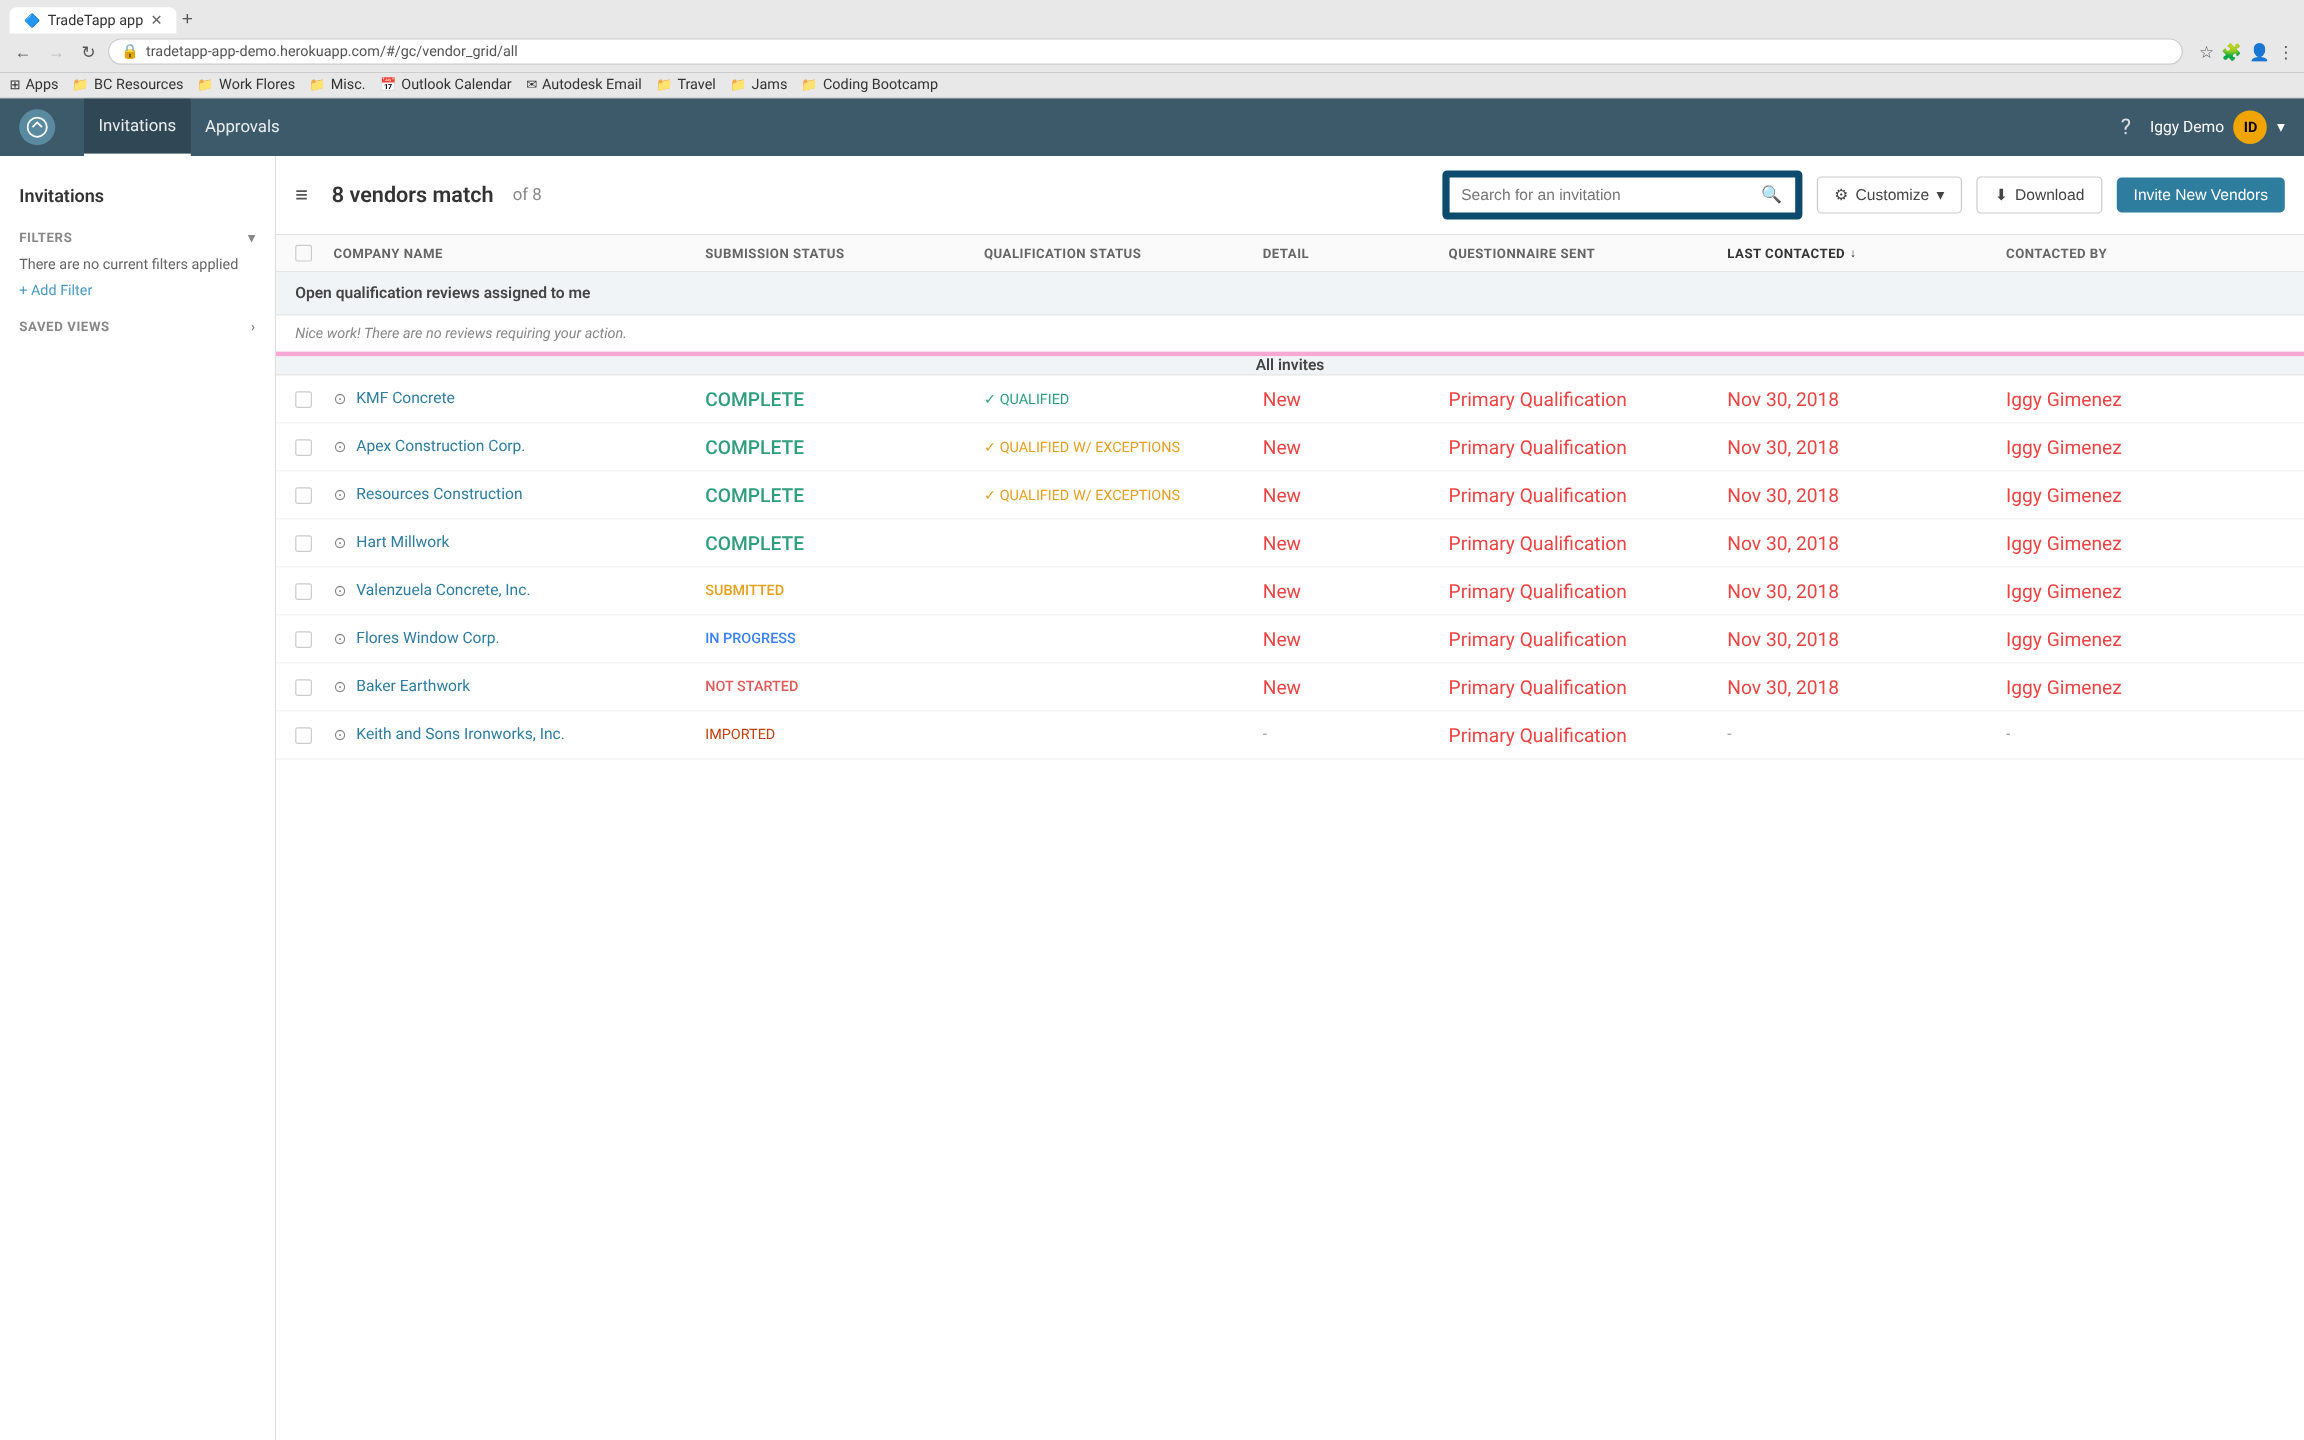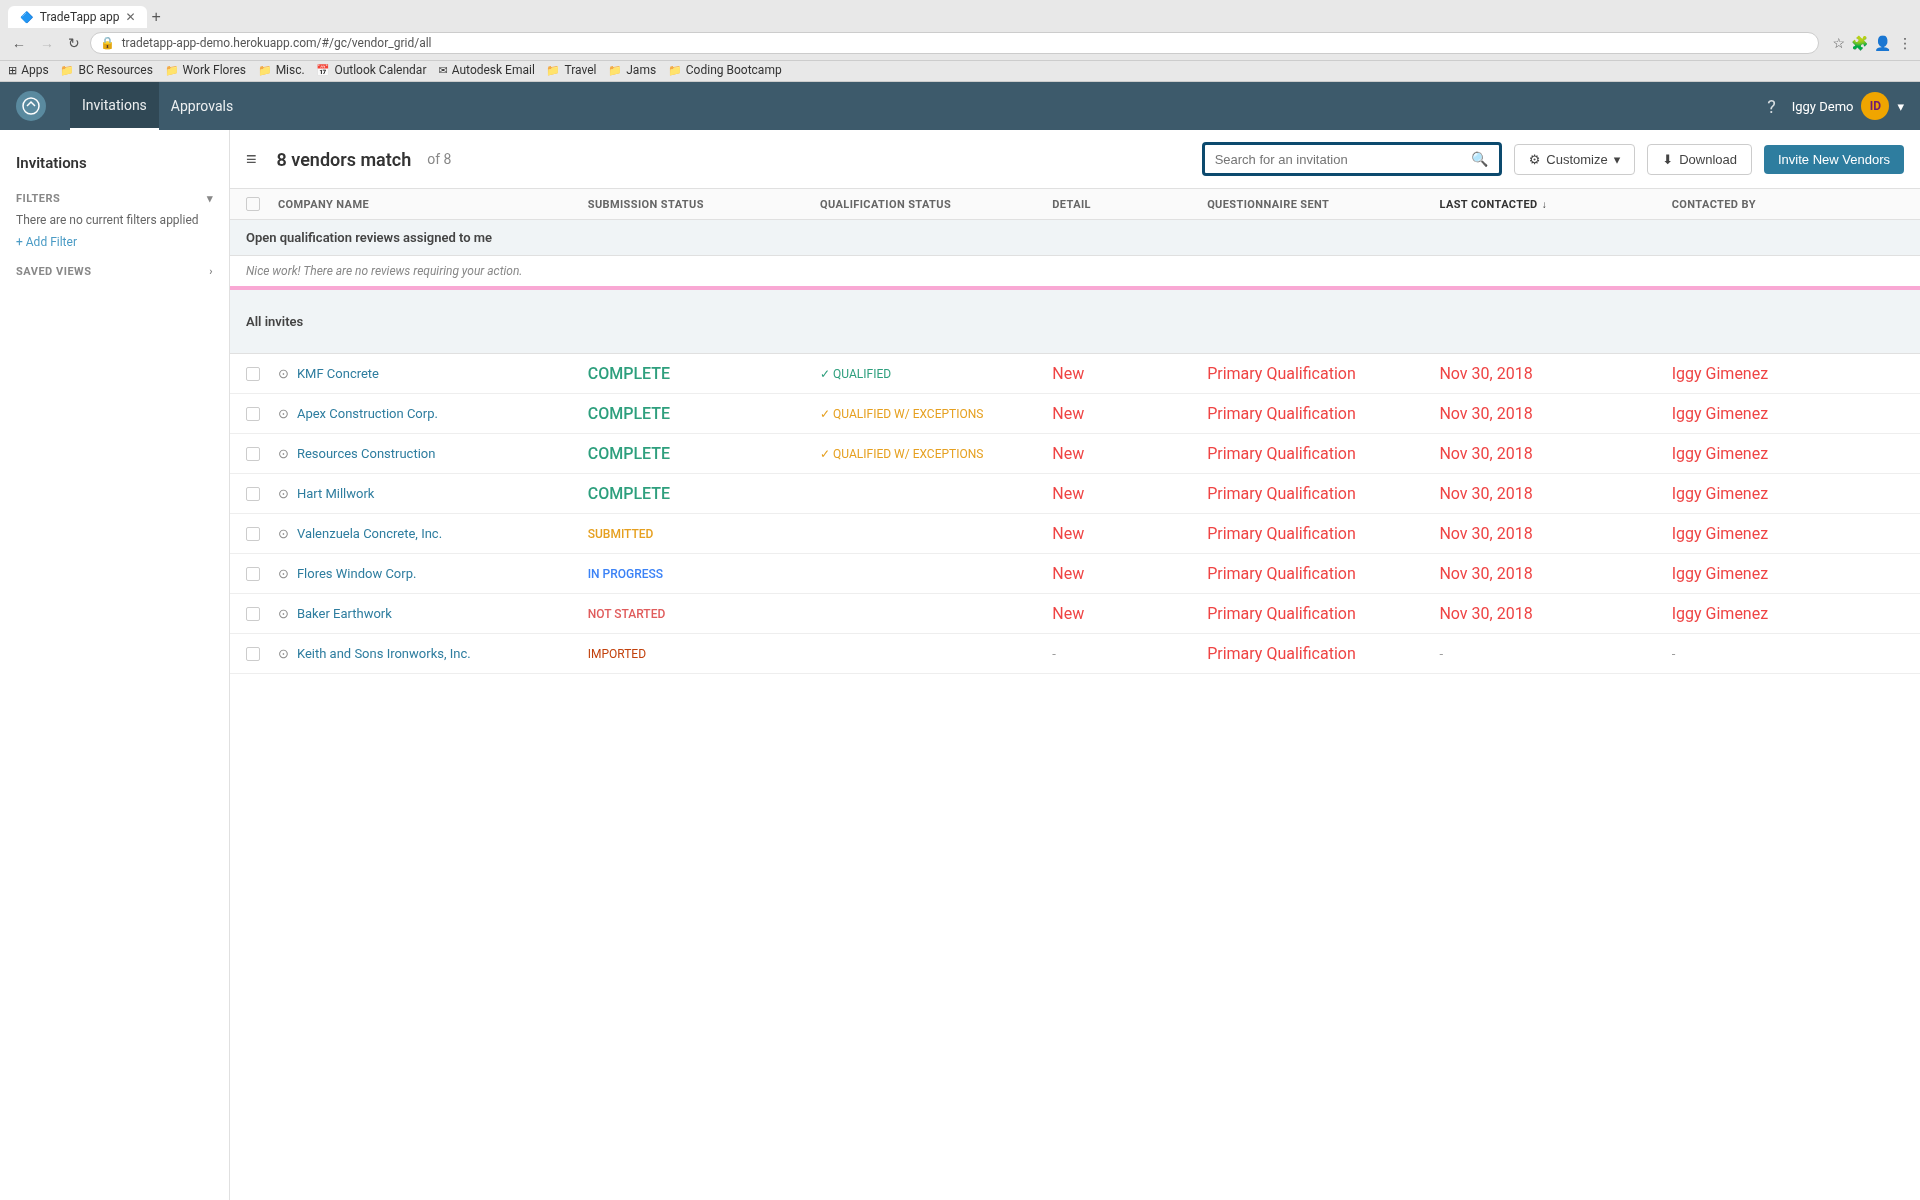--- a/index.html
+++ b/index.html
@@ -24,21 +24,21 @@
     .bookmark-item { display: flex; align-items: center; gap: 4px; color: #333; cursor: pointer; text-decoration: none; }
     .bookmark-icon { font-size: 11px; }
 
     
     .app-nav { background: #3d5a6b; display: flex; align-items: center; padding: 0 16px; height: 48px; }
     .app-logo { color: white; font-size: 18px; font-weight: bold; margin-right: 24px; background: #5a8a9f; width: 30px; height: 30px; border-radius: 50%; display: flex; align-items: center; justify-content: center; }
     .app-nav-item { color: rgba(255,255,255,0.9); padding: 0 12px; height: 48px; display: flex; align-items: center; cursor: pointer; font-size: 14px; }
     .app-nav-item.active { background: rgba(0,0,0,0.2); border-bottom: 2px solid white; }
     .app-nav-right { margin-left: auto; display: flex; align-items: center; gap: 16px; }
     .app-nav-user { color: white; display: flex; align-items: center; gap: 8px; cursor: pointer; }
-    .app-nav-avatar { background: #f0a500; color: #701a75; width: 28px; height: 28px; border-radius: 50%; display: flex; align-items: center; justify-content: center; font-size: 12px; font-weight: bold; text-align: right; }
+    .app-nav-avatar { background: #f0a500; color: #000000; width: 28px; height: 28px; border-radius: 50%; display: flex; align-items: center; justify-content: center; font-size: 12px; font-weight: bold; text-align: right; }
     .app-nav-help { color: rgba(255,255,255,0.8); font-size: 18px; cursor: pointer; }
 
     
     .main-layout { display: flex; height: calc(100vh - 120px); }
 
     
     .sidebar { width: 230px; background: white; border-right: 1px solid #e0e0e0; padding: 16px 0; flex-shrink: 0; }
     .sidebar-title { padding: 8px 16px 12px; font-size: 15px; font-weight: 600; color: #333; }
     .sidebar-section { padding: 8px 16px; }
     .sidebar-section-header { display: flex; justify-content: space-between; align-items: center; font-size: 11px; font-weight: 700; color: #888; text-transform: uppercase; letter-spacing: 0.5px; margin-bottom: 8px; cursor: pointer; }
@@ -47,39 +47,39 @@
 
     
     .content-area { flex: 1; overflow: auto; background: white; }
 
     
     .toolbar { display: flex; align-items: center; padding: 12px 16px; border-bottom: 1px solid #e0e0e0; gap: 12px; }
     .toolbar-menu-icon { cursor: pointer; color: #555; font-size: 18px; margin-right: 8px; }
     .vendors-count { font-size: 18px; font-weight: 600; color: #333; }
     .vendors-of { font-size: 14px; color: #888; margin-left: 4px; }
     .toolbar-spacer { flex: 1; }
-    .search-box { display: flex; align-items: center; border: 3px solid #0c4a6e; border-radius: 4px; padding: 6px 10px; gap: 6px; min-width: 300px; background: white; }
+    .search-box { display: flex; align-items: center; border: 6px solid #0c4a6e; border-radius: 4px; padding: 6px 10px; gap: 6px; min-width: 300px; background: white; }
     .search-box input { border: none; outline: none; font-size: 13px; color: #555; flex: 1; background: transparent; }
     .search-icon { color: #888; font-size: 14px; }
     .btn { padding: 7px 14px; border-radius: 4px; border: none; cursor: pointer; font-size: 13px; display: flex; align-items: center; gap: 6px; }
     .btn-outline { background: white; border: 1px solid #ccc; color: #444; }
     .btn-primary { background: #2e7d9f; color: white; font-weight: 500; }
     .btn-download { background: white; border: 1px solid #ccc; color: #444; }
 
     
     .table-container { padding: 0; }
     .table-header { display: grid; grid-template-columns: 32px 2fr 1.5fr 1.5fr 1fr 1.5fr 1.5fr 1.5fr; padding: 8px 16px; border-bottom: 1px solid #e0e0e0; background: #fafafa; }
     .th { font-size: 11px; font-weight: 700; color: #666; text-transform: uppercase; letter-spacing: 0.4px; display: flex; align-items: center; gap: 4px; cursor: pointer; }
     .th.sorted { color: #333; }
     .sort-arrow { font-size: 10px; }
 
     
     .section-header { padding: 10px 16px; background: #f0f4f6; font-size: 13px; font-weight: 600; color: #444; border-bottom: 1px solid #e0e0e0; }
     .section-notice { padding: 8px 16px; font-style: italic; font-size: 12px; color: #888; border-bottom: 4px solid #f9a8d4; background: white; }
-    .section-all { padding: 24px 16px; font-size: 13px; font-weight: 600; color: #444; border-bottom: 1px solid #e0e0e0; background: #f0f4f6; }
+    .section-all { padding: 0 16px; font-size: 13px; font-weight: 600; color: #444; border-bottom: 1px solid #e0e0e0; background: #f0f4f6; text-align: center; }
 
     
     .table-row { display: grid; grid-template-columns: 32px 2fr 1.5fr 1.5fr 1fr 1.5fr 1.5fr 1.5fr; padding: 10px 16px; border-bottom: 1px solid #eee; align-items: center; background: white; }
     .checkbox { width: 14px; height: 14px; border: 1px solid #ccc; border-radius: 2px; cursor: pointer; }
     .company-name { display: flex; align-items: center; gap: 8px; font-size: 13px; }
     .company-icon { color: #888; font-size: 13px; }
     .company-link { color: #2e7d9f; cursor: pointer; text-decoration: none; }
     .status-complete { color: #2e9f7d; font-weight: 500; font-size: 16px; }
     .status-submitted { color: #e6a020; font-weight: 500; font-size: 12px; }
     .status-in-progress { color: #3b82f6; font-weight: 500; font-size: 12px; }

